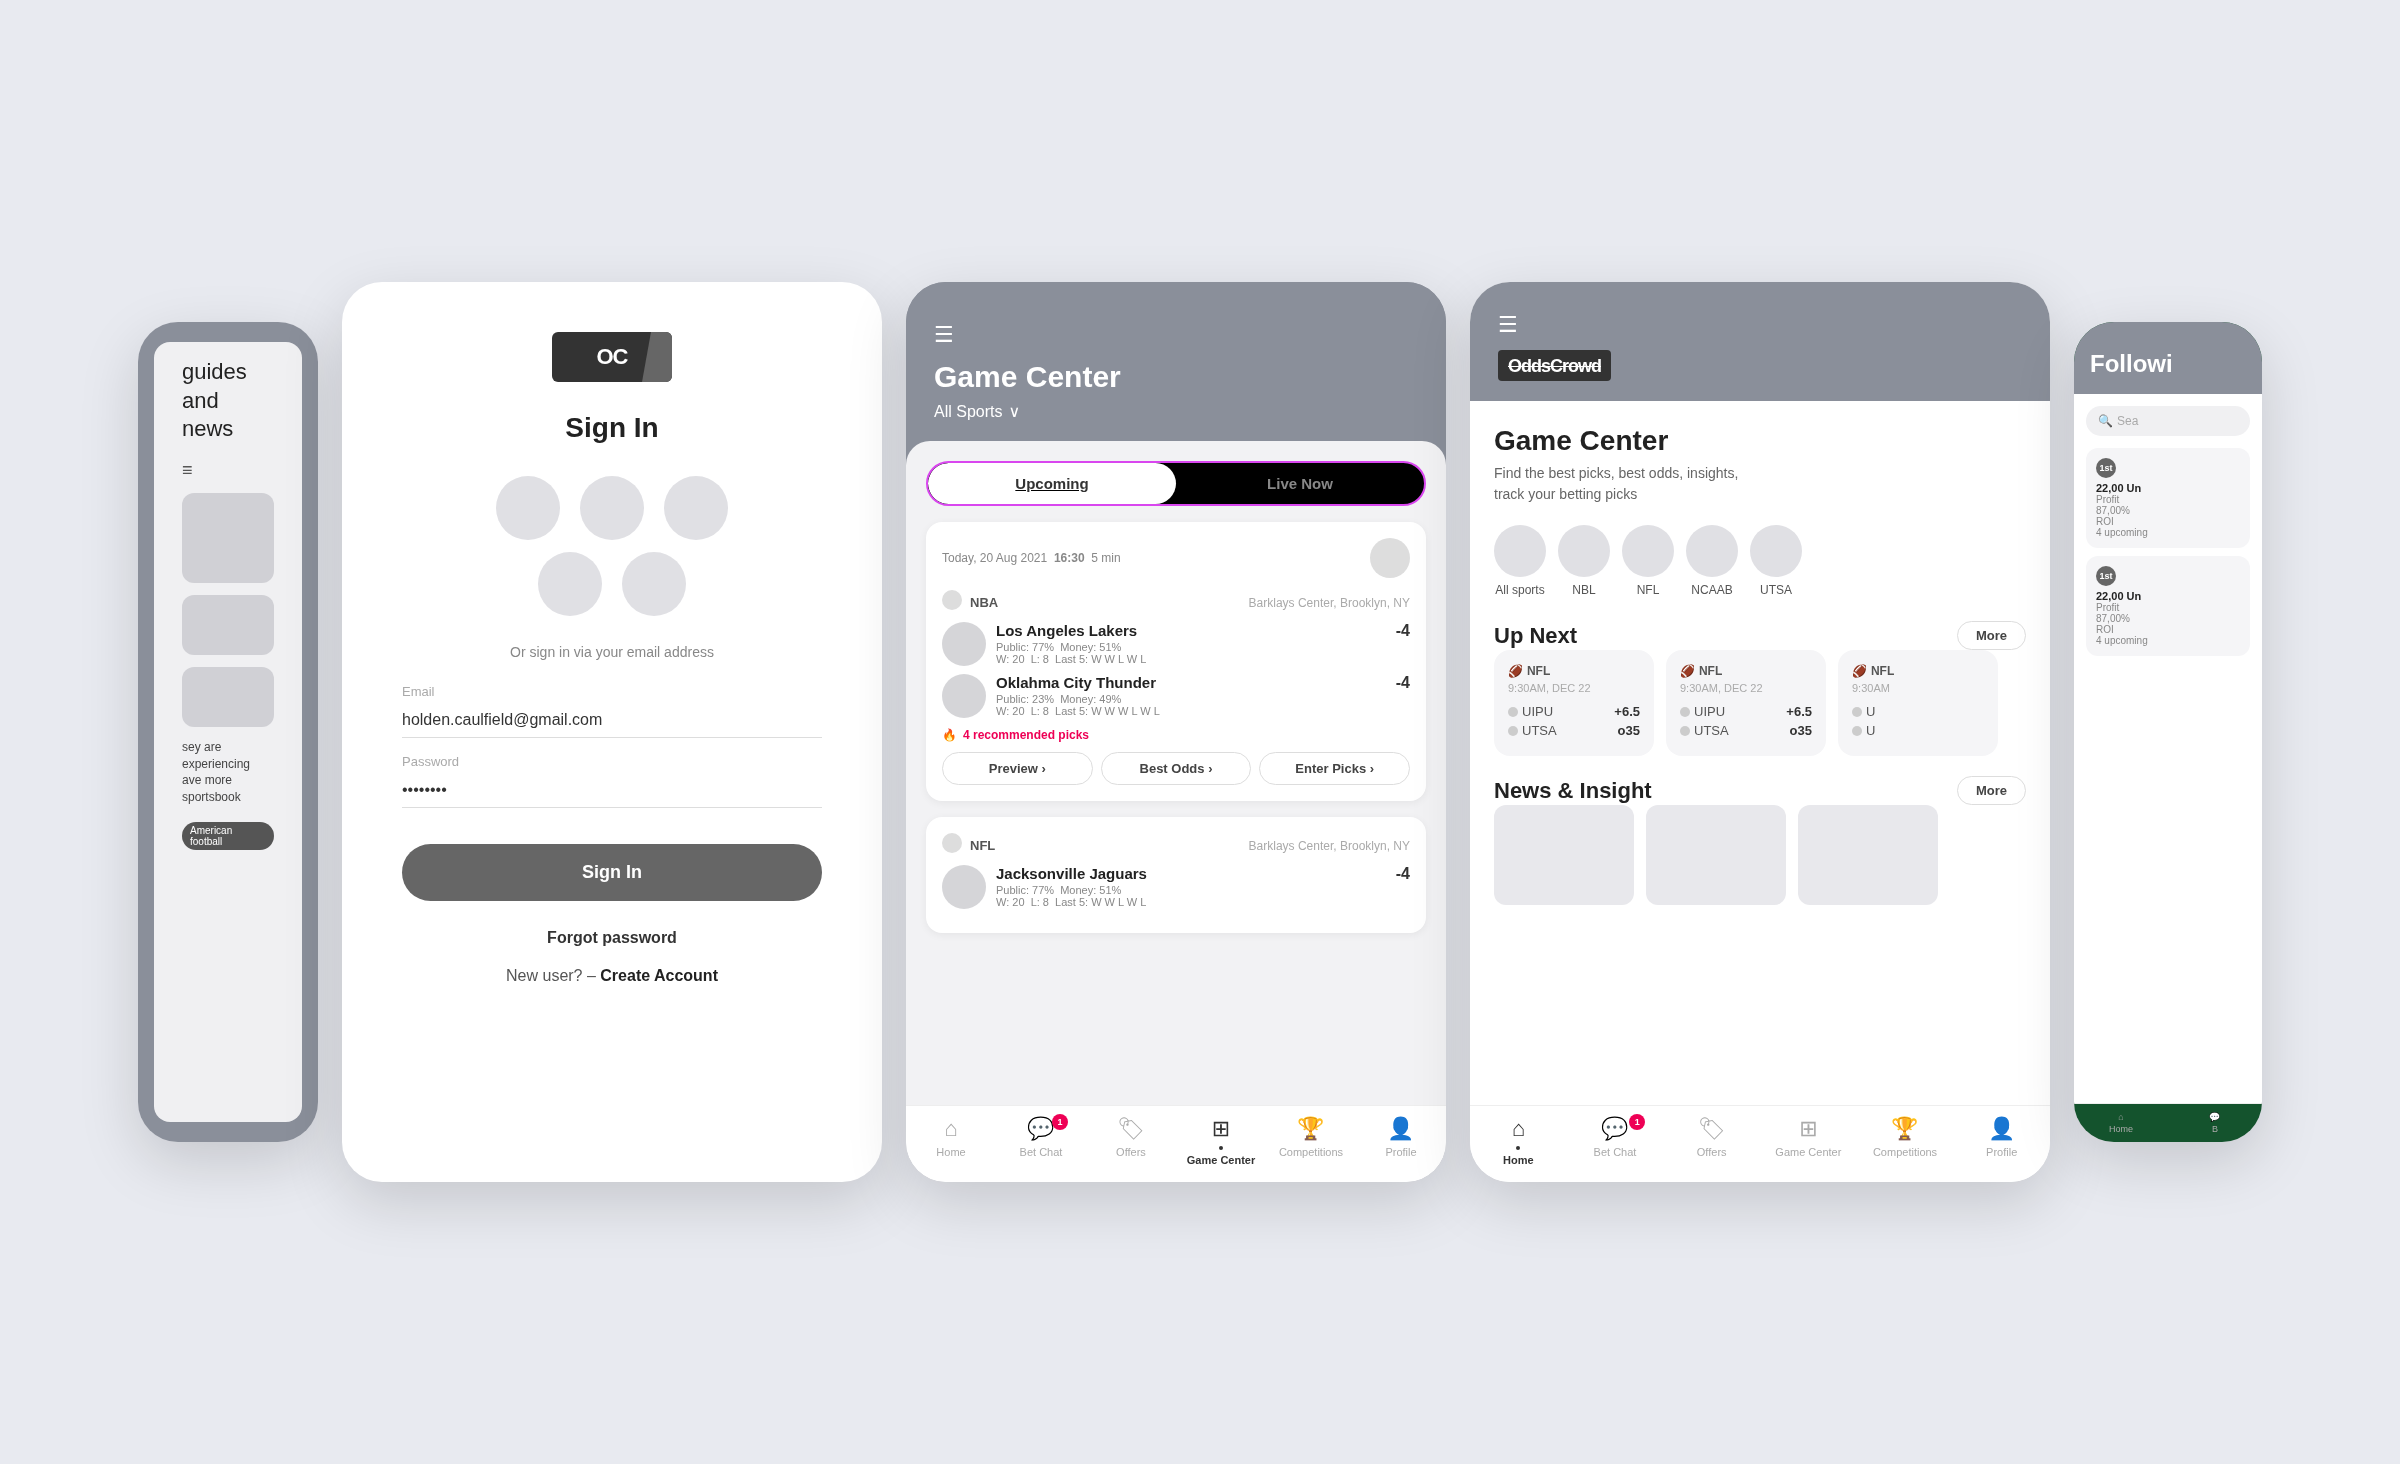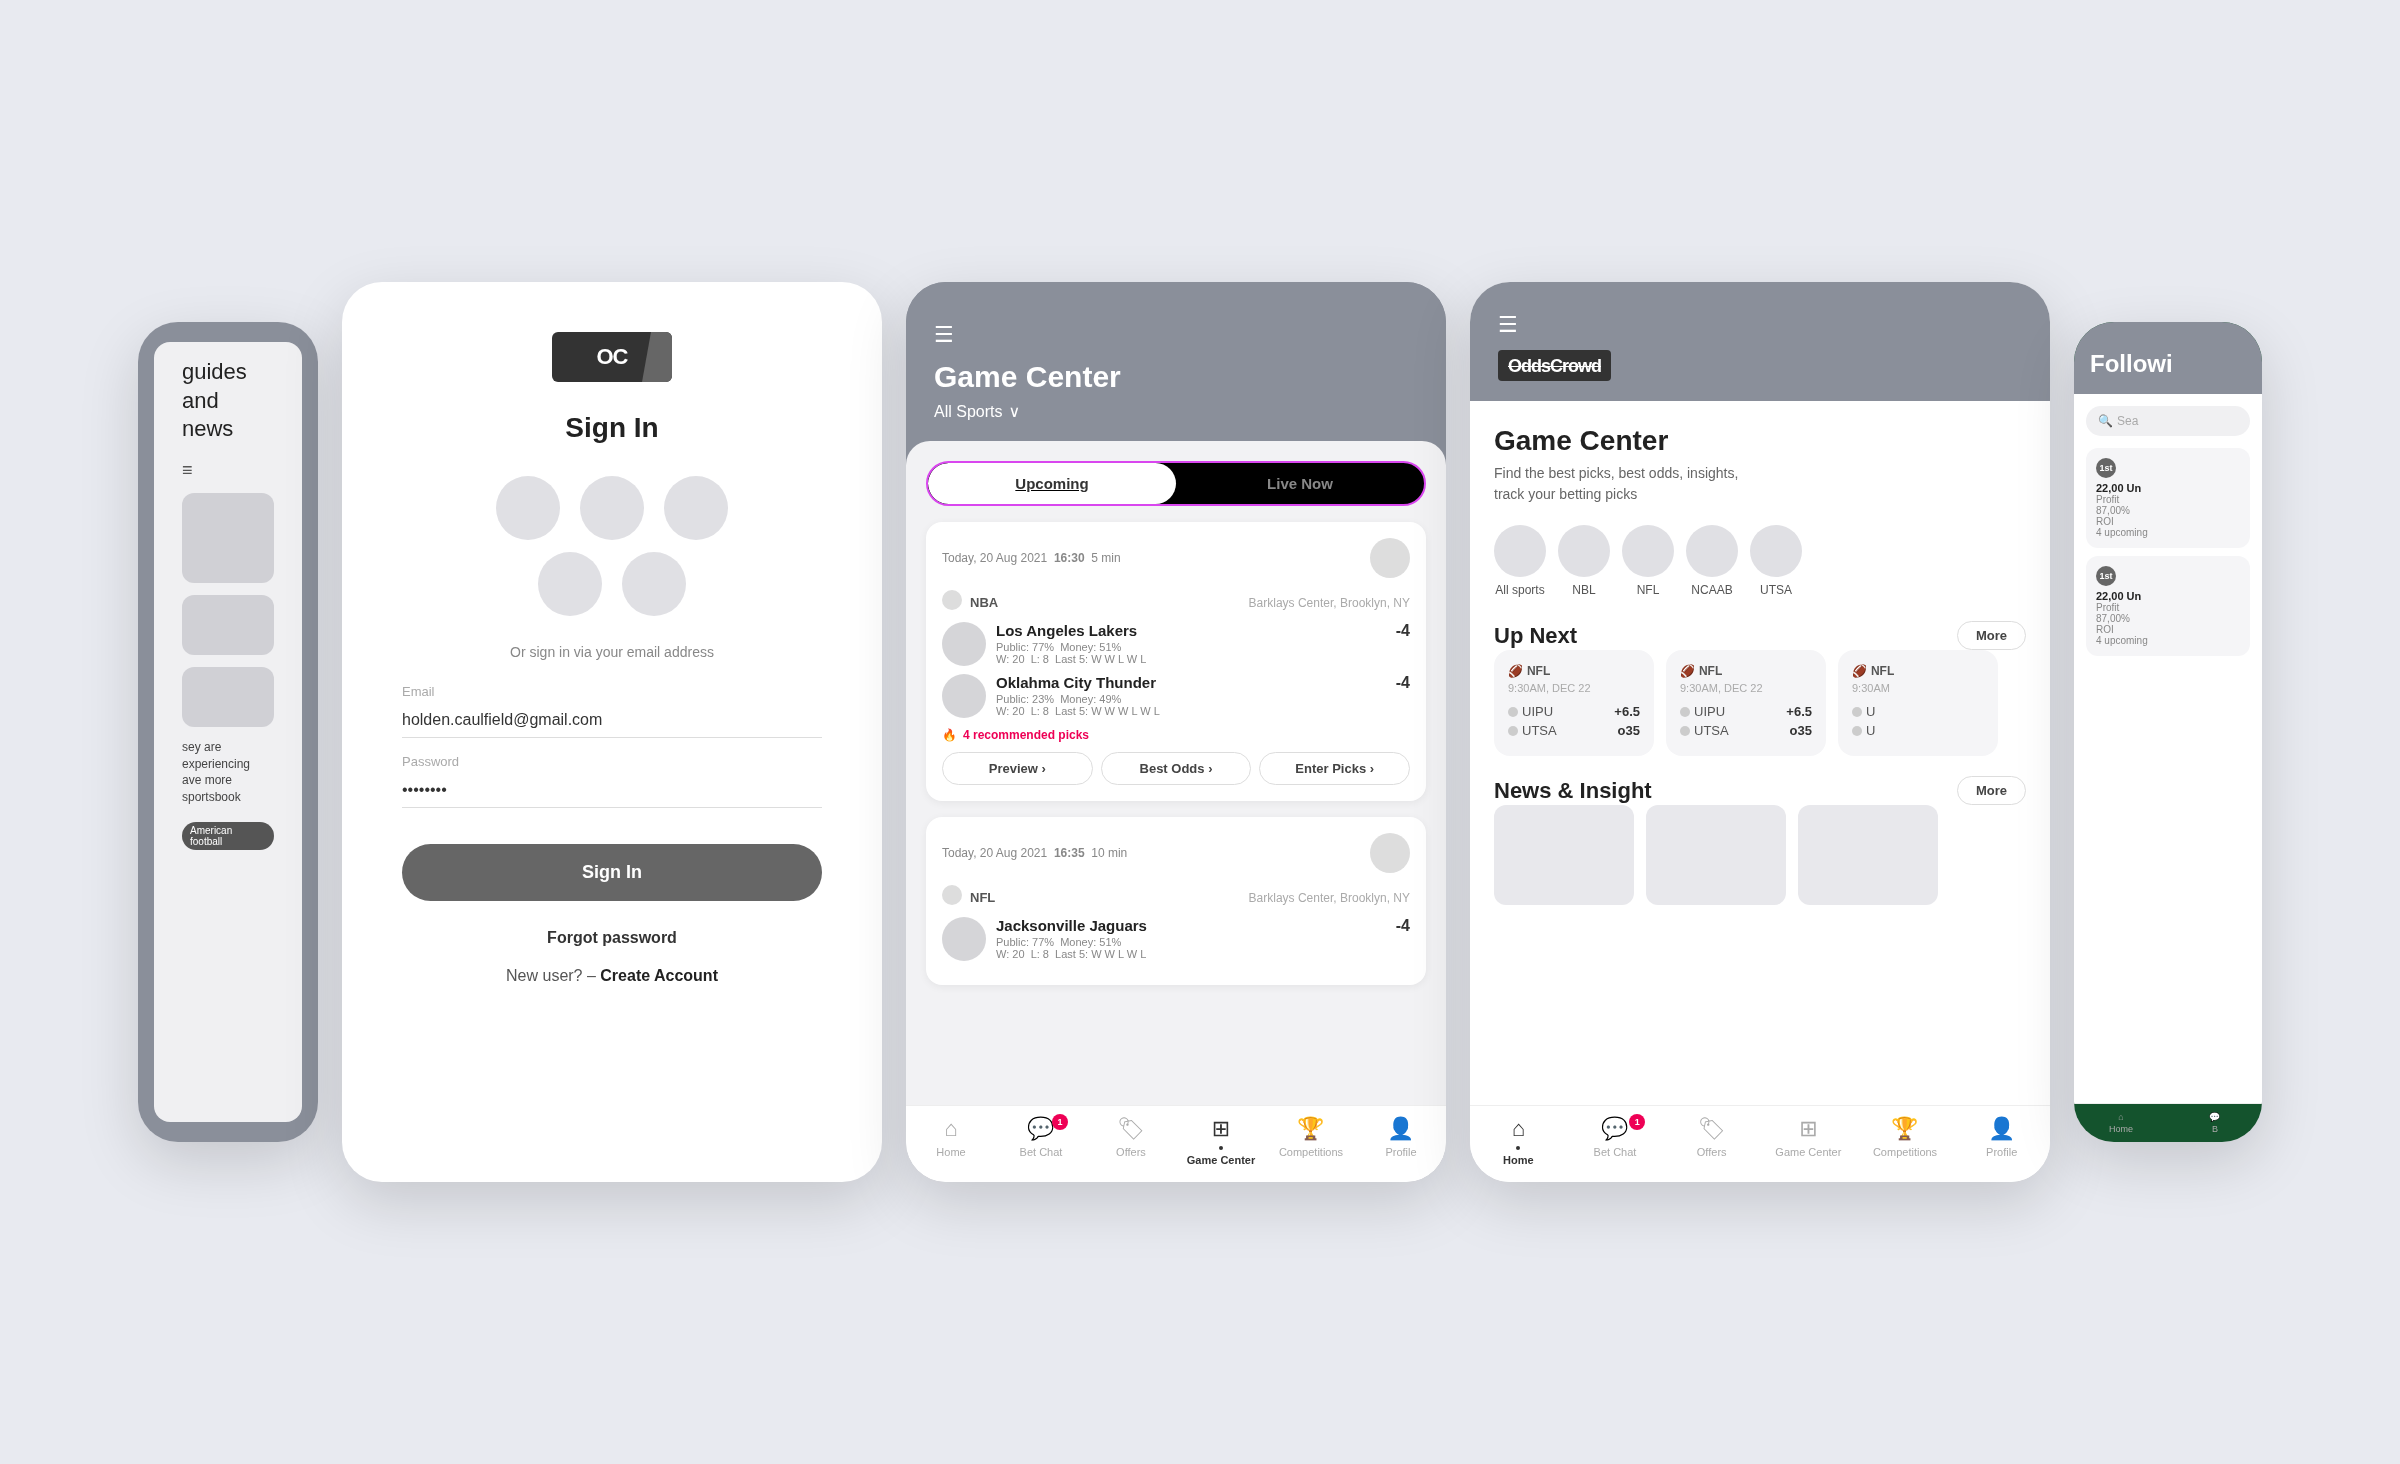--- a/index.html
+++ b/index.html
@@ -796,24 +796,20 @@
             <span>4 recommended picks</span>
           </div>
           <div class="action-btns">
             <button class="action-btn">Preview ›</button>
             <button class="action-btn">Best Odds ›</button>
             <button class="action-btn">Enter Picks ›</button>
           </div>
         </div>
 
         <div class="game-card">
-          <div class="game-card-header">
-            <span class="game-time-info">Today, 20 Aug 2021 &nbsp;<strong>16:35</strong>&nbsp; 10 min</span>
-            <div class="time-badge"></div>
-          </div>
           <div class="league-row">
             <div class="league-badge"></div>
             <span class="league-name">NFL</span>
             <span class="venue-name">Barklays Center, Brooklyn, NY</span>
           </div>
           <div class="team-row">
             <div class="team-logo"></div>
             <div class="team-info">
               <div class="team-name">Jacksonville Jaguars</div>
               <div class="team-stats">Public: 77%&nbsp; Money: 51%<br>W: 20 &nbsp;L: 8 &nbsp;Last 5: W W L W L</div>

